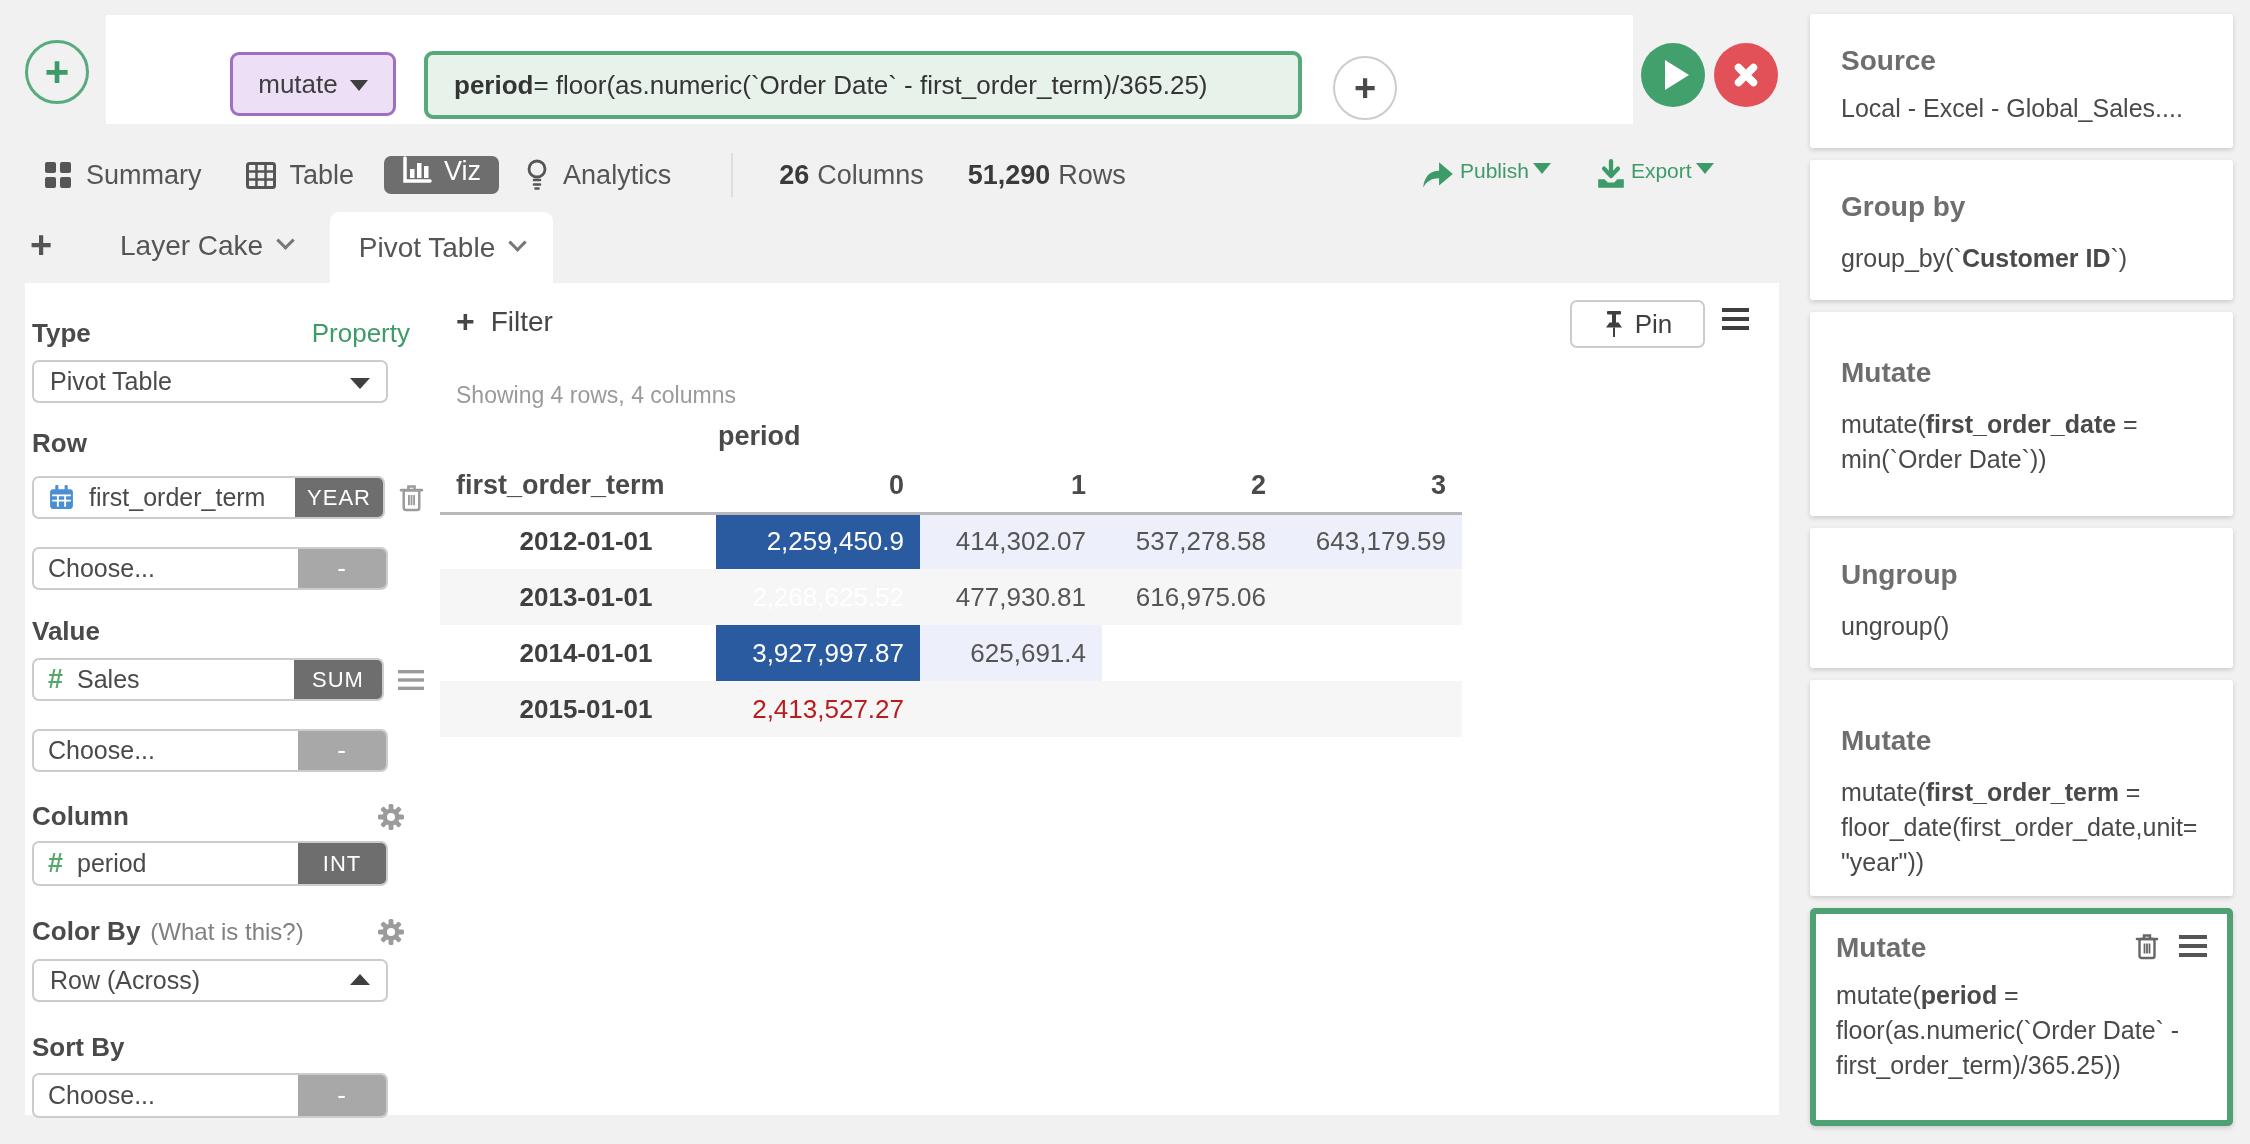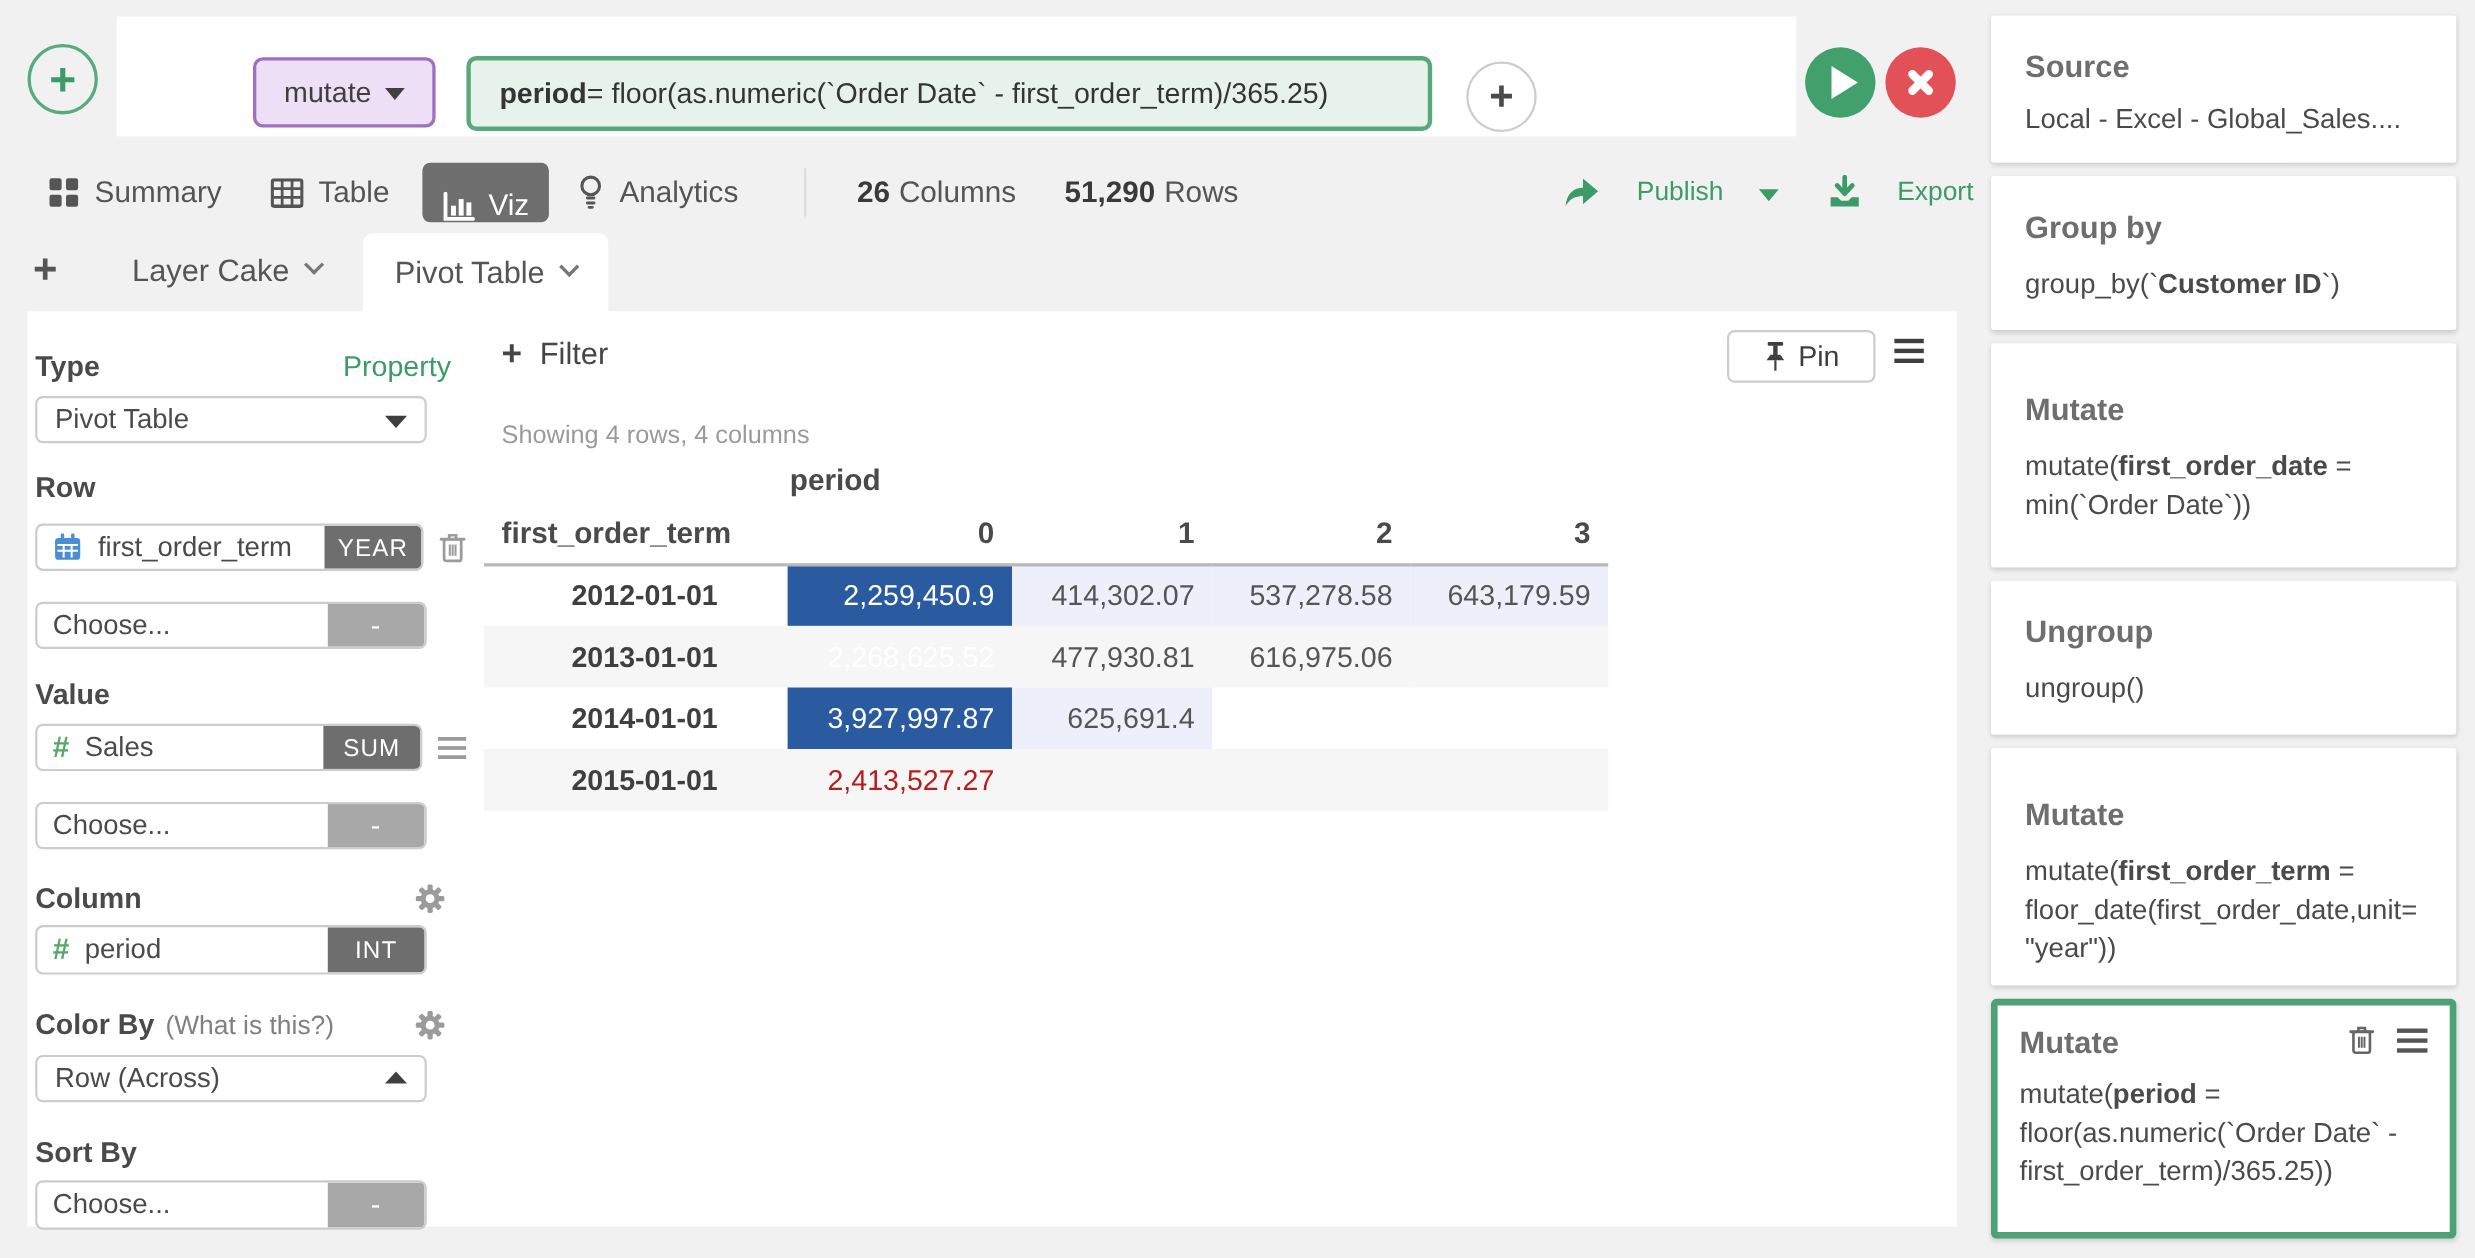--- a/index.html
+++ b/index.html
@@ -29,28 +29,28 @@
     background:#41a06b; display:flex; align-items:center; justify-content:center; cursor:pointer; }
   .play-tri { width:0; height:0; border-top:15px solid transparent; border-bottom:15px solid transparent;
     border-left:24px solid #fff; margin-left:7px; }
   .btn-cancel { position:absolute; left:1714px; top:43px; width:64px; height:64px; border-radius:50%;
     background:#e25157; display:flex; align-items:center; justify-content:center; cursor:pointer; }
 
   
   .tabsrow { position:absolute; left:44px; top:147px; height:56px; display:flex; align-items:center; }
   .viewtab { display:flex; align-items:center; gap:14px; font-size:27px; color:#555; cursor:pointer; }
   .viewtab.m1 { margin-left:44px; } .viewtab.m3 { margin-left:26px; }
-  .viz-btn { background:#6e6e6e; color:#fff; border-radius:7px; height:54px; padding:0 18px;
-    display:flex; align-items:flex-end; gap:12px; font-size:27px; cursor:pointer; }
+  .viz-btn { background:#6e6e6e; color:#fff; border-radius:7px; height:38px; padding:0 18px;
+    display:flex; align-items:flex-start; gap:12px; font-size:27px; cursor:pointer; }
   .tsep { width:2px; height:44px; background:#ddd; margin-left:60px; }
   .count { margin-left:46px; font-size:27px; color:#555; }
   .count b { color:#3a3a3a; margin-right:8px; }
   .count + .count { margin-left:44px; }
   .pubexp { position:absolute; left:1420px; top:147px; height:56px; display:flex; align-items:center; gap:44px; }
-  .greenlink { display:flex; align-items:center; gap:32px; color:#3d9b68; font-size:24px; cursor:pointer; }
+  .greenlink { display:flex; gap:4px; color:#3d9b68; font-size:21px; cursor:pointer; }
   .caret-grn { width:0; height:0; border-left:9px solid transparent; border-right:9px solid transparent;
     border-top:11px solid #3d9b68; margin-top:4px; }
 
   
   .addchart { position:absolute; left:30px; top:224px; font-size:38px; font-weight:bold; color:#555; cursor:pointer; }
   .layertab { position:absolute; left:120px; top:230px; display:flex; align-items:center; gap:16px;
     font-size:28px; color:#555; cursor:pointer; }
   .chev { width:13px; height:13px; border-right:3.5px solid #777; border-bottom:3.5px solid #777;
     transform:rotate(45deg) translate(-2px,-2px); margin-top:-6px; }
   .pivottab { position:absolute; left:330px; top:212px; width:223px; height:72px; background:#fff;

